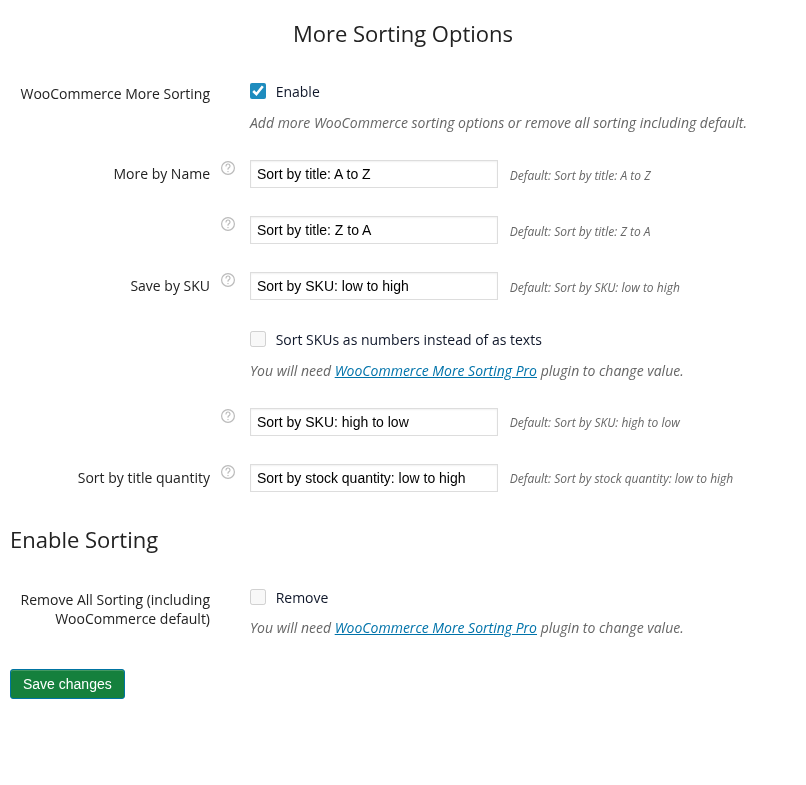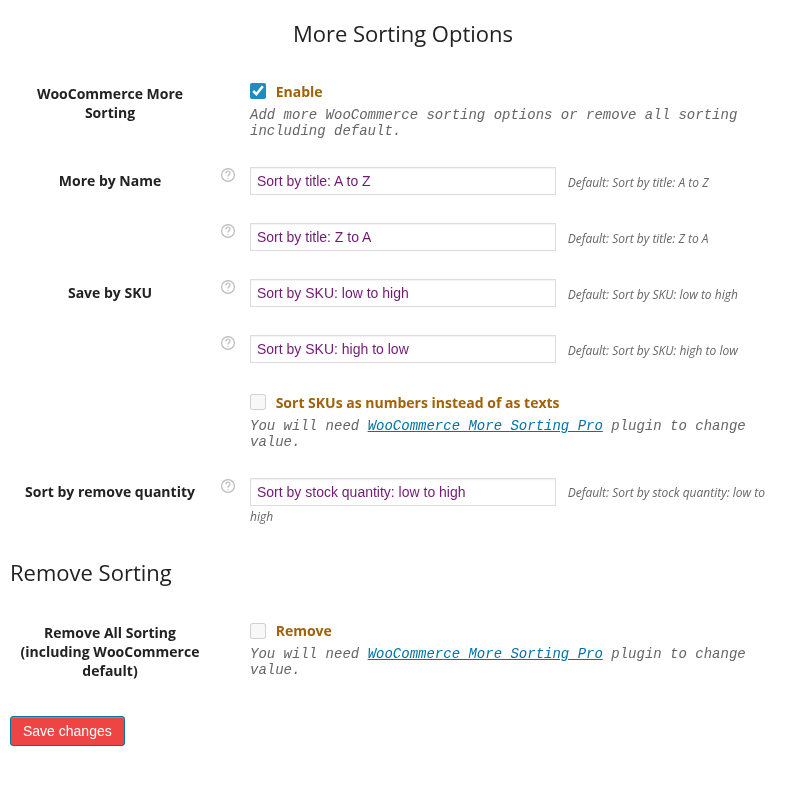--- a/index.html
+++ b/index.html
@@ -24,23 +24,23 @@
     font-size: 22px;
     padding: 8px 0 12px 0;
   }
   table.form-table {
     width: 100%;
     border-collapse: collapse;
     margin-bottom: 10px;
     margin-top: 6px;
   }
   table.form-table th {
-    text-align: center;
+    text-align: right;
     vertical-align: top;
-    font-weight: 700;
+    font-weight: 400;
     font-size: 14px;
     color: #222;
     width: 200px;
     padding: 18px 10px 18px 0;
   }
   table.form-table td {
     vertical-align: top;
     padding: 14px 10px 14px 0;
   }
   .help-col {
@@ -53,73 +53,71 @@
     width: 16px;
     height: 16px;
     color: #bbb;
   }
   .help-icon svg {
     width: 16px;
     height: 16px;
     display: block;
   }
   input[type="text"] {
-    width: 306px;
+    width: 248px;
     padding: 4px 6px;
     font-size: 14px;
     border: 1px solid #ddd;
     background: #fff;
     box-shadow: inset 0 1px 2px rgba(0,0,0,0.06);
-    color: #701a75;
+    color: #000000;
     box-sizing: border-box;
     height: 28px;
   }
   input[type="checkbox"] {
     width: 16px;
     height: 16px;
     vertical-align: middle;
     margin: 0 6px 0 0;
     border: 1px solid #bbb;
     background: #fff;
   }
   input[type="checkbox"]:checked {
     accent-color: #1e8cbe;
   }
   input[type="checkbox"]:disabled {
     background: #f7f7f7;
     border-color: #ddd;
   }
   .chk-label {
-    color: #a16207;
+    color: #0f172a;
     font-size: 14px;
     vertical-align: middle;
-    font-weight: bold;
   }
   .desc {
     color: #666;
     font-style: italic;
     font-size: 14px;
-    margin-top: 6px;
+    margin-top: 12px;
     display: block;
-    font-family: Liberation Mono, monospace;
   }
   .default-hint {
     color: #666;
     font-style: italic;
     font-size: 12px;
     margin-left: 8px;
     vertical-align: middle;
   }
   a.prolink {
     color: #0073aa;
     text-decoration: underline;
     font-style: italic;
   }
   .button-primary {
-    background: #ef4444;
+    background: #15803d;
     border: 1px solid #0074a2;
     color: #fff;
     font-size: 14px;
     padding: 6px 12px;
     border-radius: 3px;
     cursor: pointer;
     box-shadow: inset 0 1px 0 rgba(255,255,255,0.2);
   }
   .spacer-row td, .spacer-row th {
     padding-top: 26px;
@@ -186,75 +184,75 @@
         <svg viewBox="0 0 20 20" fill="currentColor">
               <circle cx="10" cy="10" r="8" fill="none" stroke="currentColor" stroke-width="1.5"></circle>
               <path d="M7.5 7.5a2.5 2.5 0 1 1 3.5 2.3c-.8.4-1 .8-1 1.7" fill="none" stroke="currentColor" stroke-width="1.5" stroke-linecap="round"></path>
               <circle cx="10" cy="14.5" r="0.9"></circle>
             </svg>
       </span>
     </td>
     <td>
       <input type="text" value="Sort by SKU: low to high" style="">
       <span class="default-hint">Default: Sort by SKU: low to high</span>
-    </td>
-  </tr>
-
-  <tr>
-    <th></th>
-    <td class="help-col">
-      <span class="help-icon">
-        <svg viewBox="0 0 20 20" fill="currentColor">
-              <circle cx="10" cy="10" r="8" fill="none" stroke="currentColor" stroke-width="1.5"></circle>
-              <path d="M7.5 7.5a2.5 2.5 0 1 1 3.5 2.3c-.8.4-1 .8-1 1.7" fill="none" stroke="currentColor" stroke-width="1.5" stroke-linecap="round"></path>
-              <circle cx="10" cy="14.5" r="0.9"></circle>
-            </svg>
-      </span>
-    </td>
-    <td>
-      <input type="text" value="Sort by SKU: high to low" style="">
-      <span class="default-hint">Default: Sort by SKU: high to low</span>
     </td>
   </tr>
 
   <tr>
     <th></th>
     <td class="help-col"></td>
     <td>
       <label>
         <input type="checkbox" disabled="" style="">
         <span class="chk-label">Sort SKUs as numbers instead of as texts</span>
       </label>
       <span class="desc">
         <span>You will need </span><a href="#" class="prolink">WooCommerce More Sorting Pro</a><span> plugin to change value.</span>
       </span>
     </td>
   </tr>
 
+  <tr>
+    <th></th>
+    <td class="help-col">
+      <span class="help-icon">
+        <svg viewBox="0 0 20 20" fill="currentColor">
+              <circle cx="10" cy="10" r="8" fill="none" stroke="currentColor" stroke-width="1.5"></circle>
+              <path d="M7.5 7.5a2.5 2.5 0 1 1 3.5 2.3c-.8.4-1 .8-1 1.7" fill="none" stroke="currentColor" stroke-width="1.5" stroke-linecap="round"></path>
+              <circle cx="10" cy="14.5" r="0.9"></circle>
+            </svg>
+      </span>
+    </td>
+    <td>
+      <input type="text" value="Sort by SKU: high to low" style="">
+      <span class="default-hint">Default: Sort by SKU: high to low</span>
+    </td>
+  </tr>
+
   <tr class="spacer-row">
-    <th>Sort by remove quantity</th>
+    <th>Sort by title quantity</th>
     <td class="help-col">
       <span class="help-icon">
         <svg viewBox="0 0 20 20" fill="currentColor">
               <circle cx="10" cy="10" r="8" fill="none" stroke="currentColor" stroke-width="1.5"></circle>
               <path d="M7.5 7.5a2.5 2.5 0 1 1 3.5 2.3c-.8.4-1 .8-1 1.7" fill="none" stroke="currentColor" stroke-width="1.5" stroke-linecap="round"></path>
               <circle cx="10" cy="14.5" r="0.9"></circle>
             </svg>
       </span>
     </td>
     <td>
       <input type="text" value="Sort by stock quantity: low to high" style="">
       <span class="default-hint">Default: Sort by stock quantity: low to high</span>
     </td>
   </tr>
 
 </tbody>
   </table>
 
-<h3>Remove Sorting</h3>
+<h3>Enable Sorting</h3>
 
 <table class="form-table">
   <tbody>
       <tr>
     <th>Remove All Sorting (including WooCommerce default)</th>
     <td class="help-col"></td>
     <td>
       <label>
         <input type="checkbox" disabled="" style="">
         <span class="chk-label">Remove</span>

